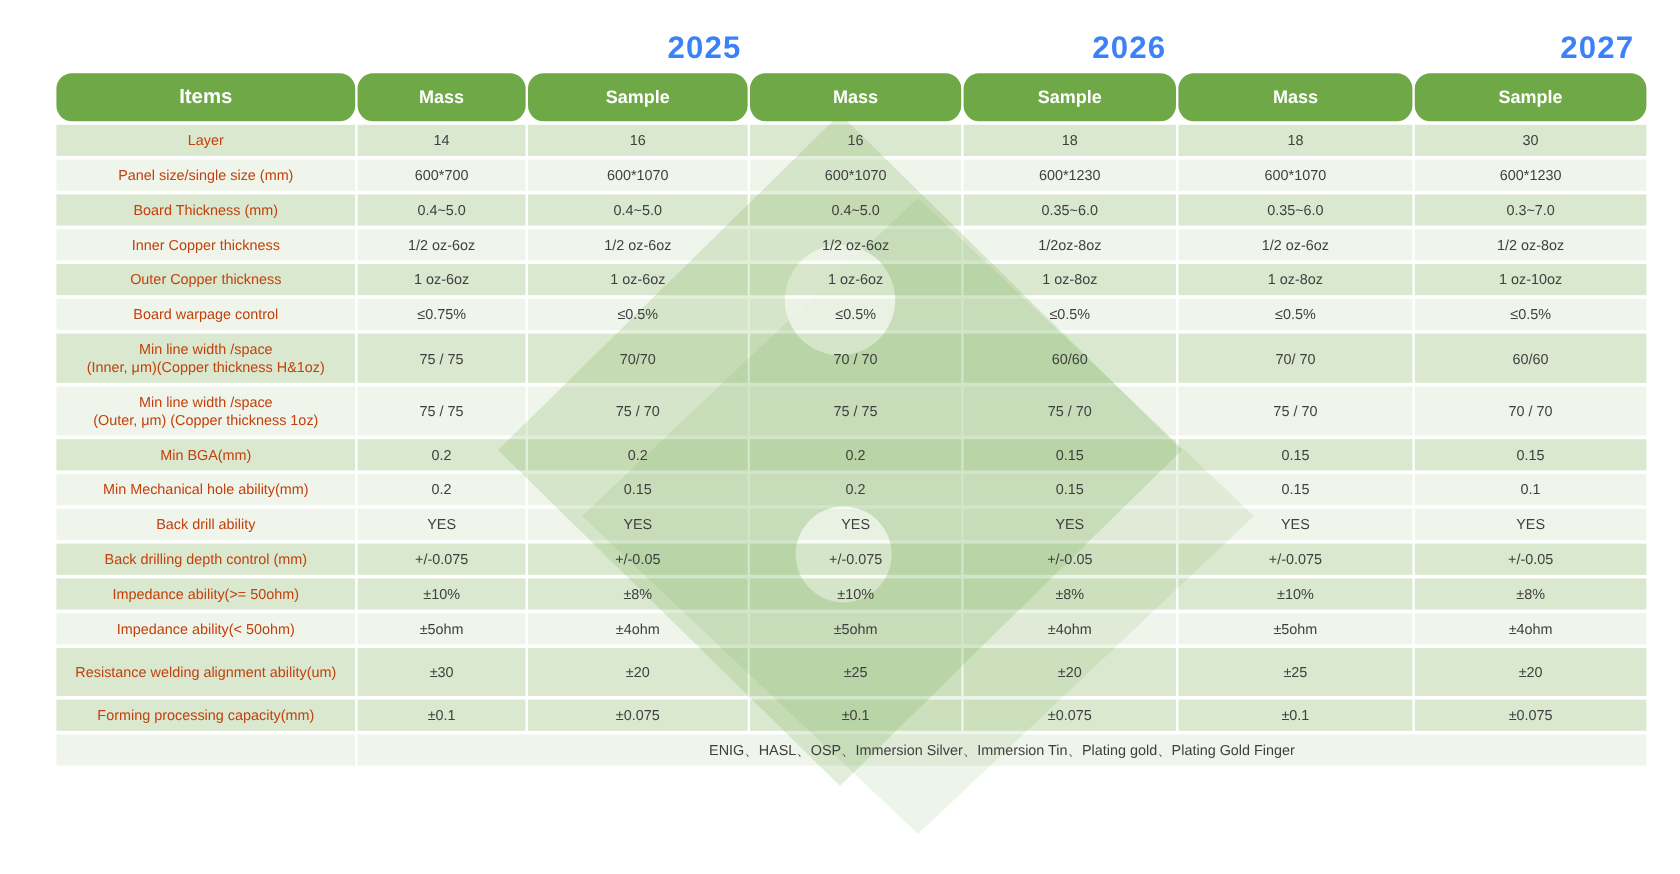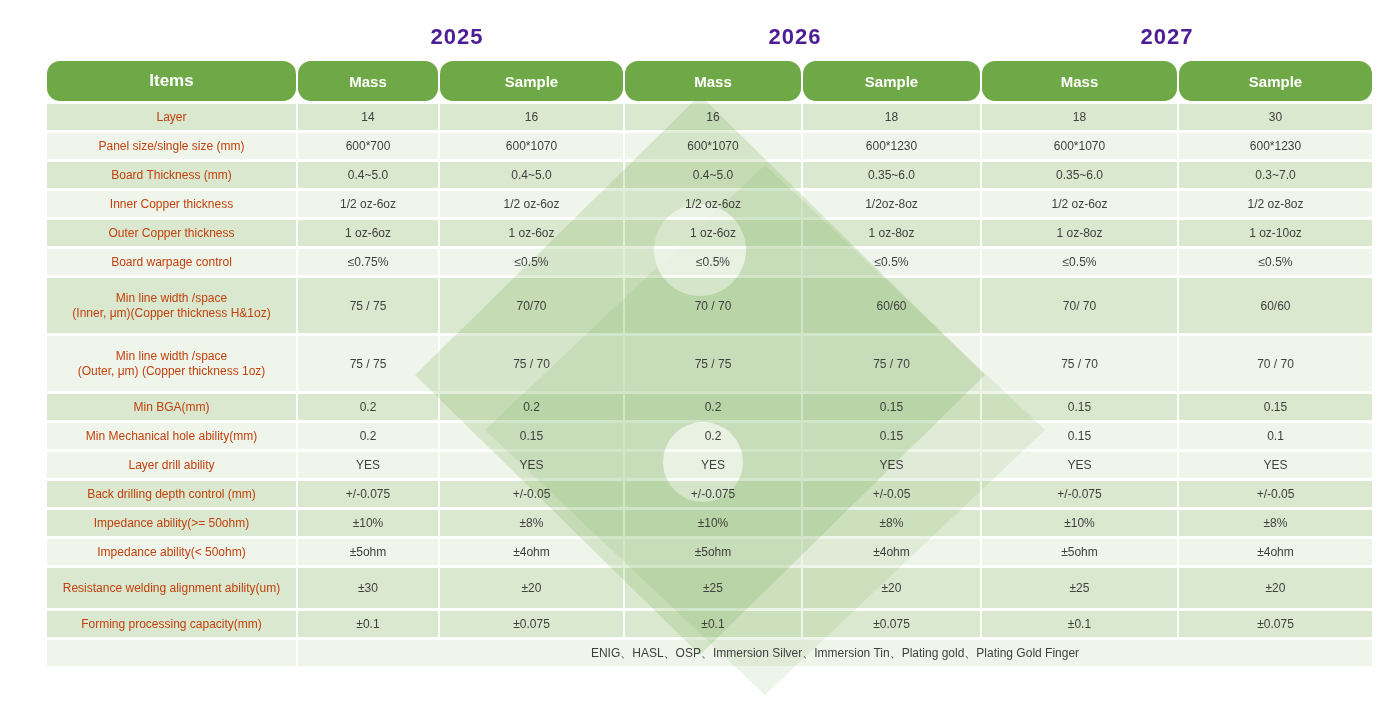--- a/index.html
+++ b/index.html
@@ -3,21 +3,21 @@
 <meta charset="utf-8">
 <style>
   html,body{margin:0;padding:0;background:#ffffff;}
   .page{
     position:relative;width:1400px;height:728px;background:#ffffff;
     font-family:"Liberation Sans",sans-serif;overflow:hidden;
   }
   .watermark{position:absolute;left:0;top:0;z-index:0;pointer-events:none;}
   .years{position:absolute;left:45px;top:24px;width:1317px;display:flex;z-index:2;}
   .years .spacer{width:251px;}
-  .year{font-weight:bold;font-size:22px;color:#4c1d95;text-align:center;letter-spacing:1px;}
+  .year{font-weight:bold;font-size:26px;color:#3b82f6;text-align:right;letter-spacing:1px;}
   .year.y1{width:322px;}
   .year.y2{width:354px;}
   .year.y3{width:390px;}
   table.cap{
     position:absolute;left:45px;top:58px;z-index:1;
     border-collapse:separate;border-spacing:2px 3px;table-layout:fixed;width:1321px;
   }
   thead th{
     background:#6FA846;color:#ffffff;font-weight:bold;height:38px;
     text-align:center;vertical-align:middle;border-radius:13px;
@@ -25,21 +25,21 @@
   thead th.items-h{font-size:17px;}
   thead th.col-h{font-size:15px;}
   tbody th{
     font-weight:normal;font-size:12px;color:#c2410c;text-align:center;
     vertical-align:middle;padding:2px 6px;line-height:1.25;
   }
   tbody td{
     font-size:12px;color:#3f3f3f;text-align:center;vertical-align:middle;padding:0 4px;
   }
   tbody tr{height:26px;}
-  tbody tr.tall{height:55px;}
+  tbody tr.tall{height:41px;}
   tbody tr.med{height:40px;}
   tbody tr.dark th,tbody tr.dark td{background:rgba(111,168,70,0.26);}
   tbody tr.light th,tbody tr.light td{background:rgba(111,168,70,0.11);}
 </style>
 </head>
 <body>
 
 <div class="page">
 
   <svg class="watermark" width="1400" height="728" viewBox="0 0 1400 728">
@@ -185,21 +185,21 @@
           </th>
           <td>0.2</td>
           <td>0.15</td>
           <td>0.2</td>
           <td>0.15</td>
           <td>0.15</td>
           <td>0.1</td>
         </tr>
         <tr class="light">
           <th>
-            <div>Layer drill ability</div>
+            <div>Back drill ability</div>
           </th>
           <td>YES</td>
           <td>YES</td>
           <td>YES</td>
           <td>YES</td>
           <td>YES</td>
           <td>YES</td>
         </tr>
         <tr class="dark">
           <th>

